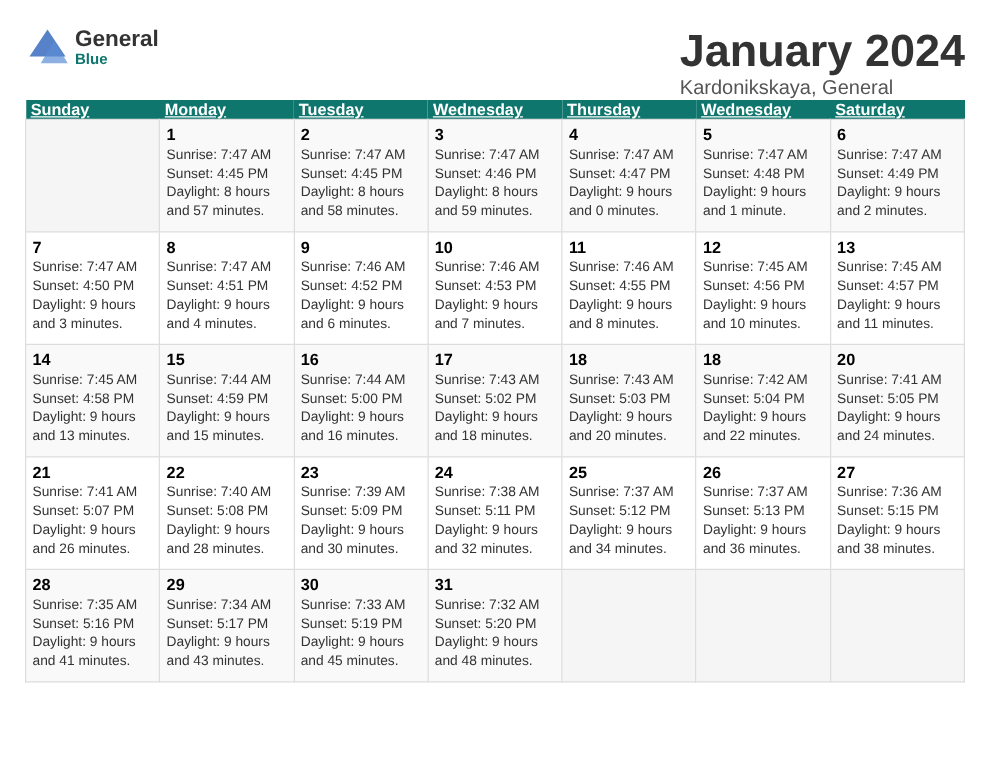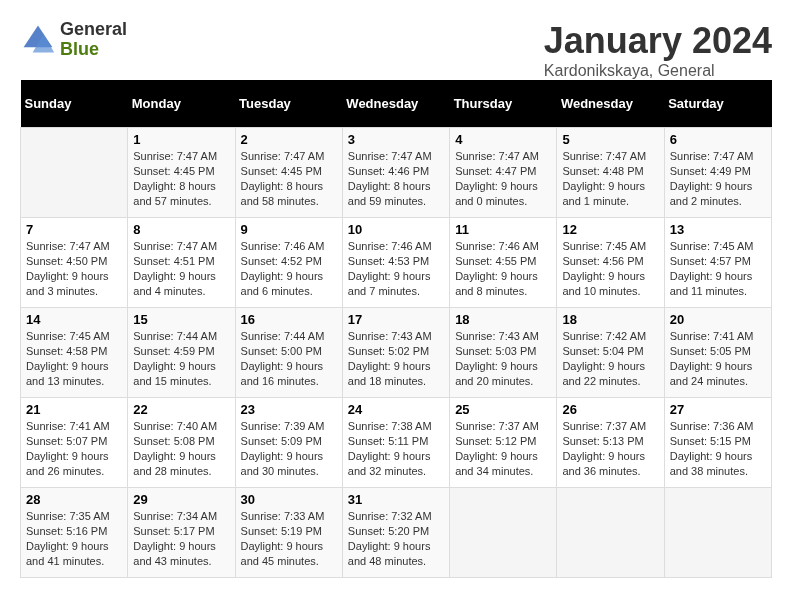--- a/index.html
+++ b/index.html
@@ -24,23 +24,23 @@
       display: flex;
       flex-direction: column;
       line-height: 1.1;
     }
     .logo-general {
       font-size: 18px;
       font-weight: bold;
       color: #333;
     }
     .logo-blue {
-      font-size: 18px;
-      font-weight: bold;
-      color: #4d7c0f;
+      font-size: 12px;
+      font-weight: bold;
+      color: #0f766e;
     }
     .logo-icon {
       width: 36px;
       height: 36px;
     }
     .title-block {
       text-align: left;
     }
     .title-month {
       font-size: 36px;
@@ -50,26 +50,27 @@
     .title-location {
       font-size: 16px;
       color: #555;
     }
     table {
       width: 100%;
       border-collapse: collapse;
       font-size: 11px;
     }
     thead th {
-      background-color: #000000;
+      background-color: #0f766e;
       color: #fff;
-      padding: 16px 4px;
+      padding: 0 4px;
       text-align: left;
       font-size: 13px;
       font-weight: bold;
+      text-decoration: underline;
     }
     tbody td {
       border: 1px solid #ddd;
       vertical-align: top;
       padding: 4px 5px;
       width: calc(100% / 7);
       min-height: 80px;
       height: 90px;
     }
     tbody tr:nth-child(odd) td {

